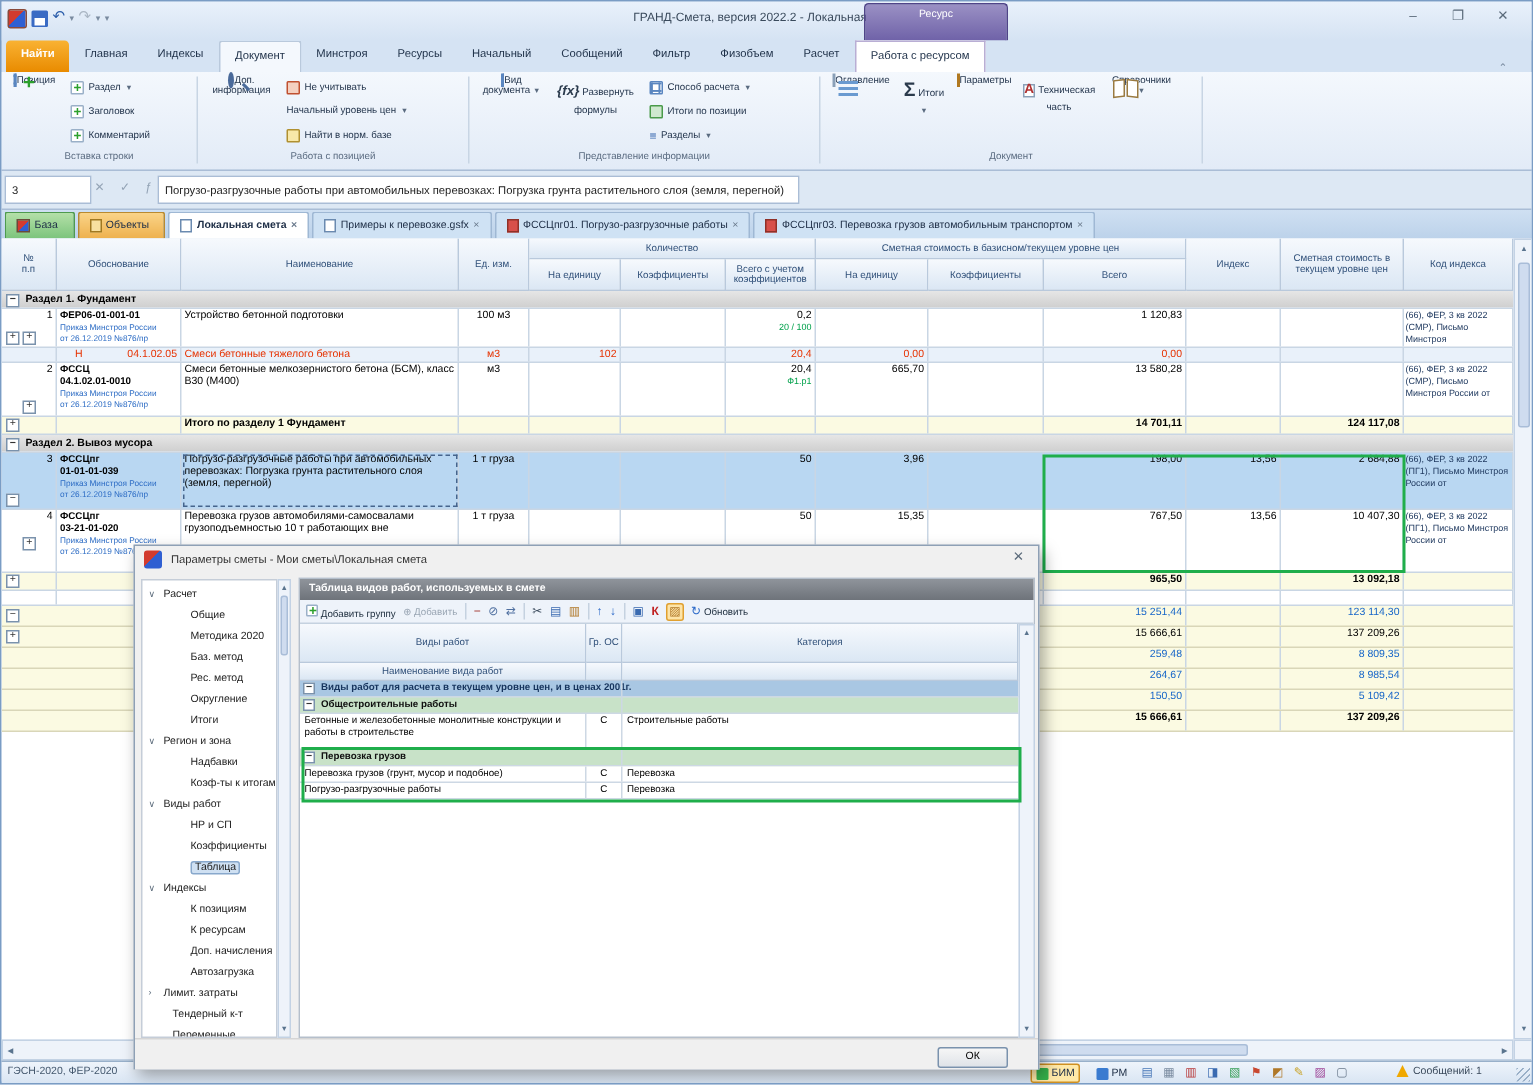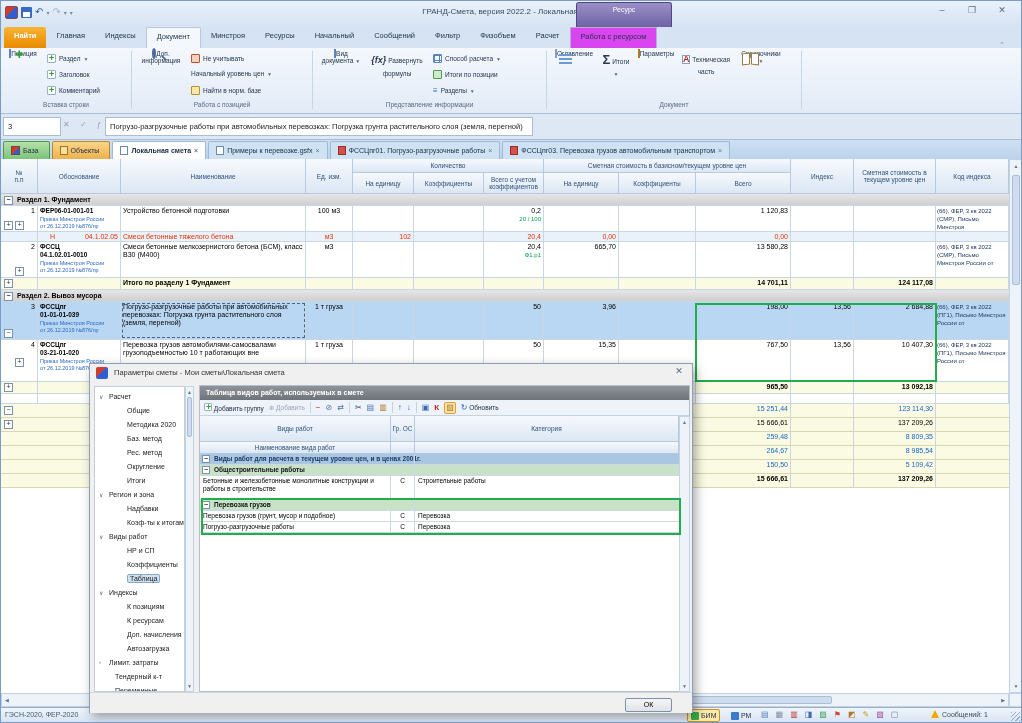--- a/index.html
+++ b/index.html
@@ -16,21 +16,21 @@
   .qbtn.dis{color:#aab6c4}
   .qcaret{font-size:6px;color:#7a8ba0}
   .wtitle{left:0;right:0;top:6px;text-align:center;font-size:8px;color:#3a4a5c}
   .winbtn{top:0;width:26px;height:18px;text-align:center;font-size:9px;color:#5a6a7a;line-height:18px}
   
   .ctxlabel{left:575px;top:1px;width:96px;height:25px;background:linear-gradient(#9a90c4,#6f62a8);color:#fff;font-size:7px;text-align:center;padding-top:3px;border-radius:3px 3px 0 0;border:1px solid #4f4488;border-bottom:none}
   .tabsrow{left:0;top:26px;width:1022px;height:21px;display:flex;padding-left:3px;z-index:3}
   .rtab{font-size:7.5px;color:#1e3048;padding:4px 10px 0 10px;height:21px;white-space:nowrap}
   .rtab.file{background:linear-gradient(#f9b233,#e98b00);color:#fff;border-radius:3px 3px 0 0;font-weight:bold;padding-top:4px}
   .rtab.active{background:#f4f8fd;border:1px solid #b9c9dc;border-bottom:none;border-radius:2px 2px 0 0}
-  .rtab.ctx{background:#d946ef;border:1px solid #b9aed4;border-bottom:none}
+  .rtab.ctx{background:#ffffff;border:1px solid #b9aed4;border-bottom:none}
   .ribcollapse{left:998px;top:40px;font-size:7px;color:#7a8ba0}
   
   .ribbon{left:0;top:47px;width:1022px;height:66px;background:linear-gradient(#f4f8fd,#e2ebf7);border-bottom:1px solid #aabdd6}
   .gsep{top:3px;width:1px;height:58px;background:#c8d5e4}
   .glabel{top:53px;font-size:6.5px;color:#5a6b80;text-align:center}
   .bigbtn{top:2px;text-align:center;font-size:6.5px;color:#1e3048;line-height:7px}
   .bigbtn .bicon{width:20px;height:20px;margin:1px auto 3px auto;position:relative}
   .smallbtn{position:absolute;display:flex;align-items:center;gap:3px;font-size:6.5px;color:#1e3048;white-space:nowrap}
   .sicon{width:9px;height:9px;display:inline-block;border-radius:1px}
   .plus{background:#fff;border:1px solid #9ab0c8;position:relative}

